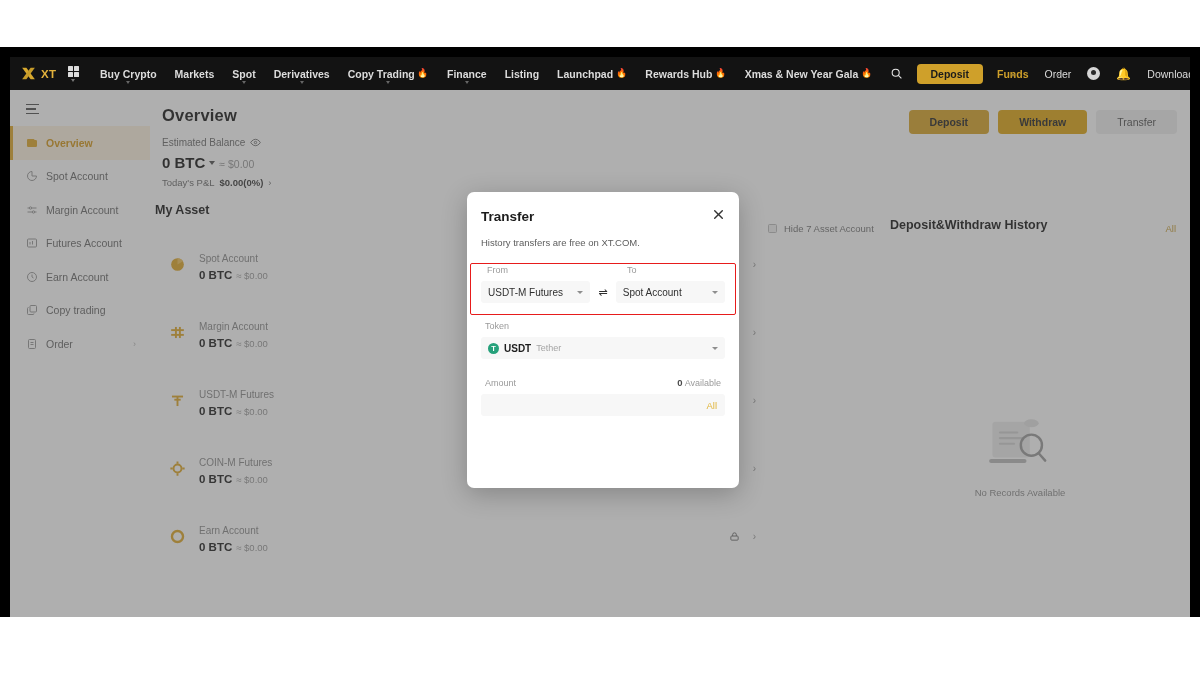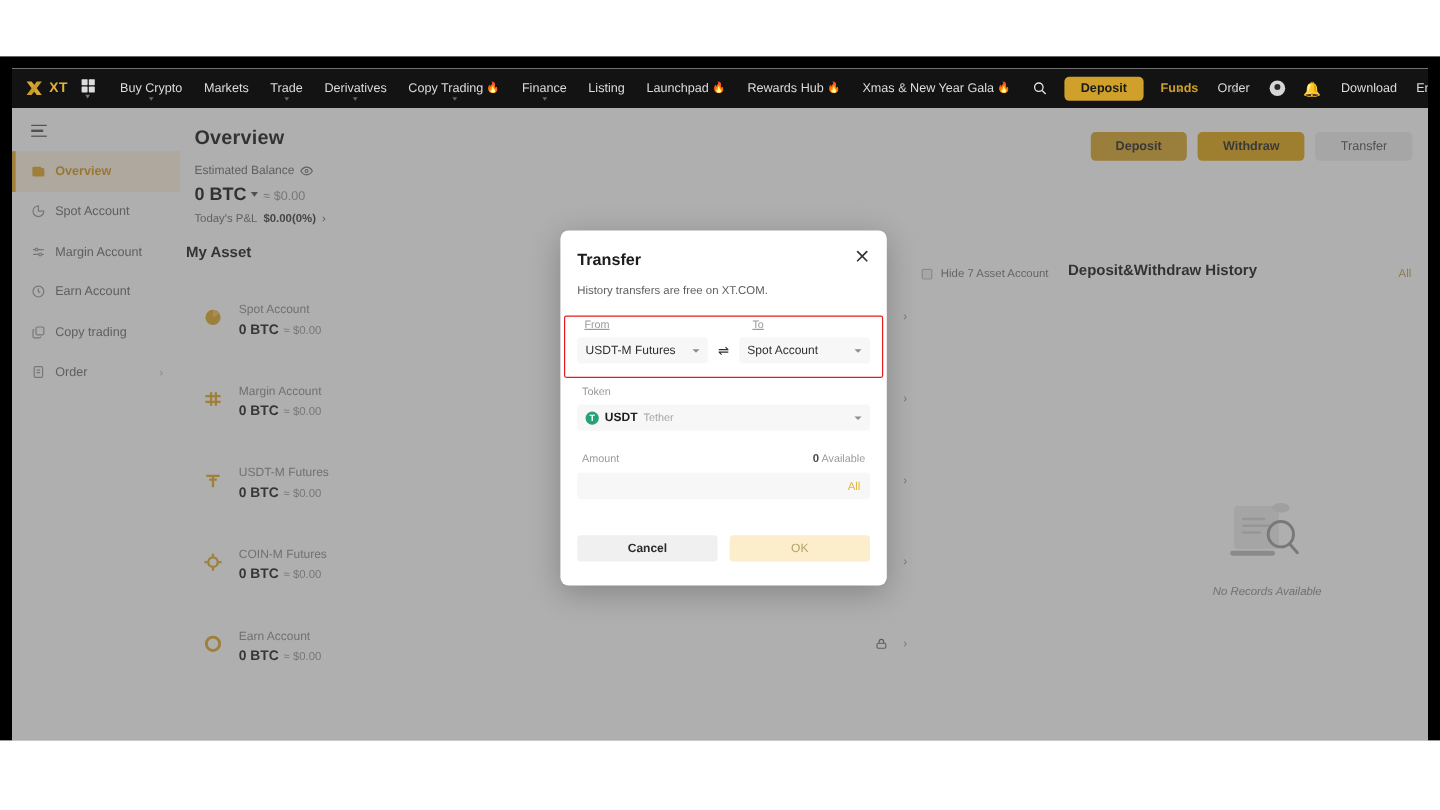--- a/index.html
+++ b/index.html
@@ -32,21 +32,21 @@
   }
   .brand { display:flex; align-items:center; gap:4px; margin-left:10px; }
   .brand-mark { width:17px; height:17px; position:relative; }
   .brand-mark svg { display:block; }
   .brand-text { color:#e3b23c; font-weight:700; font-size:11.5px; letter-spacing:.4px; }
   .grid-icon { margin-left:11px; display:flex; flex-direction:column; align-items:center; gap:1.5px;}
   .grid-icon .g { display:grid; grid-template-columns:5px 5px; grid-template-rows:5px 5px; gap:1.5px; }
   .grid-icon .g i { background:#ddd; display:block; border-radius:.5px; }
   .caret-sm { width:0;height:0;border-left:2.5px solid transparent;border-right:2.5px solid transparent;border-top:3px solid #777; }
 
-  .navitems { display:flex; align-items:flex-start; gap:0px; margin-left:12px; }
+  .navitems { display:flex; align-items:flex-start; gap:0px; margin-left:12px;font-weight:bold; }
   .navitem {
     position:relative; padding:0 9px; height:33px; display:flex; align-items:center;
     color:#dcdcdc; font-size:10.5px; cursor:pointer;
   }
   .navitem .lbl { display:flex; align-items:center; gap:3px; }
   .navitem .dd { position:absolute; left:50%; transform:translateX(-50%); bottom:6px;
      width:0;height:0;border-left:2.5px solid transparent;border-right:2.5px solid transparent;border-top:3px solid #666; }
   .flame { font-size:9px; color:#ff8a2b; line-height:1; }
 
   .navright { margin-left:auto; display:flex; align-items:center; gap:0; margin-right:8px;}
@@ -108,38 +108,38 @@
   .a-usd { font-size:9.5px; color:#9b9b9b; }
   .a-actions { margin-left:auto; display:flex; align-items:center; gap:13px; padding-right:14px; color:#6b6b6b;}
   .a-actions svg { display:block; }
   .a-chev { color:#9a9a9a; font-size:10px; }
 
   
   .hide0 { position:absolute; left:618px; top:133px; display:flex; align-items:center; gap:7px; font-size:9.5px; color:#777;}
   .cb { width:9px;height:9px;border:1px solid #bdbdbd; border-radius:1.5px; background:#f1f1f1;}
   .dwh { position:absolute; left:740px; top:128px; font-size:12.5px; font-weight:700; color:#1d1d1d;}
   .all-link { position:absolute; right:14px; top:133px; font-size:9.5px; color:#c9a23d;}
-  .empty { position:absolute; left:796px; top:325px; width:220px; text-align:center;font-style:italic; }
+  .empty { position:absolute; left:760px; top:325px; width:220px; text-align:center; }
   .empty .nr { margin-top:6px; font-size:9.5px; color:#8d8d8d;}
 
   
   .overlay { position:absolute; left:0; top:33px; width:1180px; height:527px; background:rgba(77,77,77,.45); }
   .modal {
     position:absolute; left:457px; top:135px; width:272px; height:296px;
     background:#fff; border-radius:7px; box-shadow:0 6px 26px rgba(0,0,0,.24);
     padding:17px 14px 0 14px;
   }
   .m-title { font-size:13.5px; font-weight:700; color:#1c1c1c; }
   .m-close { position:absolute; right:13px; top:15px; width:14px; height:14px; cursor:pointer; color:#3b3b3b;}
   .m-sub { margin-top:13px; font-size:9.5px; color:#5d5d5d; }
 
   .hl-box { position:absolute; left:3px; right:3px; top:71px; height:52px; border:1.6px solid #e71b1b; border-radius:2px; }
 
   .fld-lbls { display:flex; margin-top:17px; }
-  .fld-lbls span { font-size:9px; color:#9a9a9a;text-decoration:underline; }
+  .fld-lbls span { font-size:9px; color:#9a9a9a; }
   .fl-from { width:143px; padding-left:6px;}
   .fl-to { padding-left:3px; }
 
   .sel-row { display:flex; align-items:center; margin-top:6px; gap:0; }
   .sel {
     background:#f7f7f7; border-radius:3px; height:22px; display:flex; align-items:center;
     padding:0 7px; font-size:10px; color:#303030;
   }
   .sel.from { width:115px; }
   .sel.to { width:115px; }
@@ -209,21 +209,21 @@
             </span>
             <span class="dd"></span>
           </div>
         <div class="navitem">
             <span class="lbl">
               <span>Markets</span>
             </span>
           </div>
         <div class="navitem">
             <span class="lbl">
-              <span>Trade</span>
+              <span>Spot</span>
             </span>
             <span class="dd"></span>
           </div>
         <div class="navitem">
             <span class="lbl">
               <span>Derivatives</span>
             </span>
             <span class="dd"></span>
           </div>
         <div class="navitem">
@@ -323,20 +323,28 @@
         <div class="side-item">
           <span class="si-ic"><svg width="12" height="12" viewBox="0 0 24 24" fill="none" stroke="#9a9a9a" stroke-width="2">
                 <line x1="3" y1="8" x2="21" y2="8"></line>
                 <line x1="3" y1="16" x2="21" y2="16"></line>
                 <circle cx="9" cy="8" r="2.3" fill="#fff"></circle>
                 <circle cx="15" cy="16" r="2.3" fill="#fff"></circle>
               </svg></span>
           <span>Margin Account</span>
         </div>
 
+        <div class="side-item">
+          <span class="si-ic"><svg width="12" height="12" viewBox="0 0 24 24" fill="none" stroke="#9a9a9a" stroke-width="2">
+                <rect x="3" y="4" width="18" height="16" rx="2"></rect>
+                <line x1="8" y1="15" x2="8" y2="10"></line>
+                <line x1="13" y1="15" x2="13" y2="8"></line>
+              </svg></span>
+          <span>Futures Account</span>
+        </div>
 
         <div class="side-item">
           <span class="si-ic"><svg width="12" height="12" viewBox="0 0 24 24" fill="none" stroke="#9a9a9a" stroke-width="2">
                 <circle cx="12" cy="12" r="9"></circle>
                 <path d="M12 7v5l3 2"></path>
               </svg></span>
           <span>Earn Account</span>
         </div>
 
         <div class="side-item">
@@ -622,20 +630,16 @@
         <span class="amt-r">
           <b>0</b>
           <span>Available</span>
         </span>
       </div>
       <div class="amt-input">
         <input value="" placeholder="" style="">
         <span class="amt-all">All</span>
       </div>
 
-      <div class="m-btns">
-        <div class="m-btn m-cancel">Cancel</div>
-        <div class="m-btn m-ok">OK</div>
-      </div>
     </div>
 
   </div>
 </div>
 
 </body></html>

